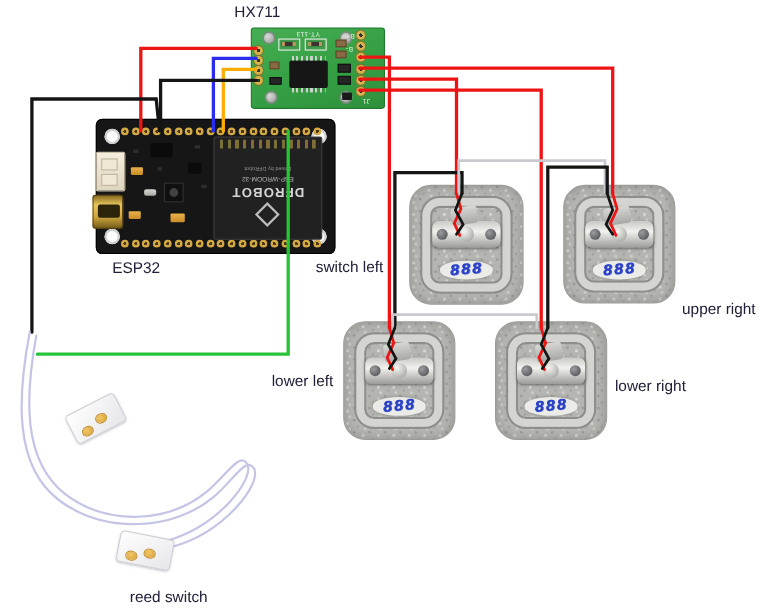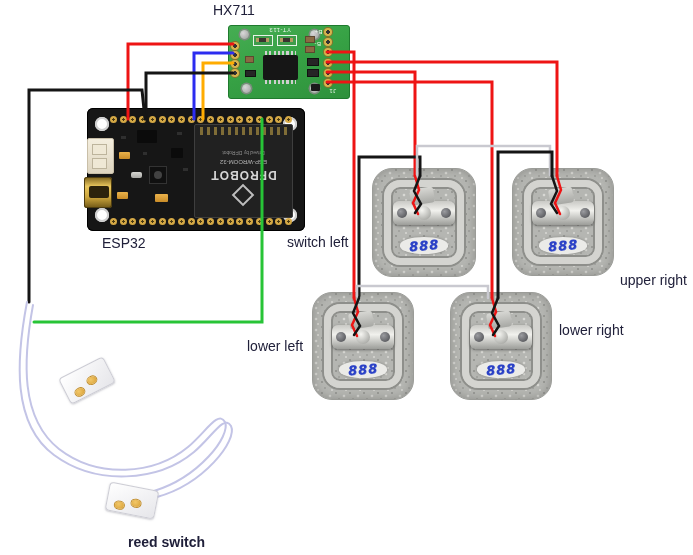--- a/index.html
+++ b/index.html
@@ -306,16 +306,16 @@
   <div class="reed reed-body">
     <span class="pad p1"></span>
     <span class="pad p2"></span>
   </div>
 
   <div class="lbl" style="left:213px;top:2px;">HX711</div>
   <div class="lbl" style="left:102px;top:235px;">ESP32</div>
   <div class="lbl" style="left:287px;top:234px;">switch left</div>
   <div class="lbl" style="left:620px;top:234px;margin-top:38px;">upper right</div>
   <div class="lbl" style="left:247px;top:338px;">lower left</div>
-  <div class="lbl" style="left:559px;top:322px;text-align:center;">lower right</div>
-  <div class="lbl" style="left:128px;top:534px;font-weight:bold;">reed switch</div>
+  <div class="lbl" style="left:559px;top:342px;text-align:center;">lower right</div>
+  <div class="lbl" style="left:118px;top:534px;">reed switch</div>
 
 </div>
 
 </body></html>

